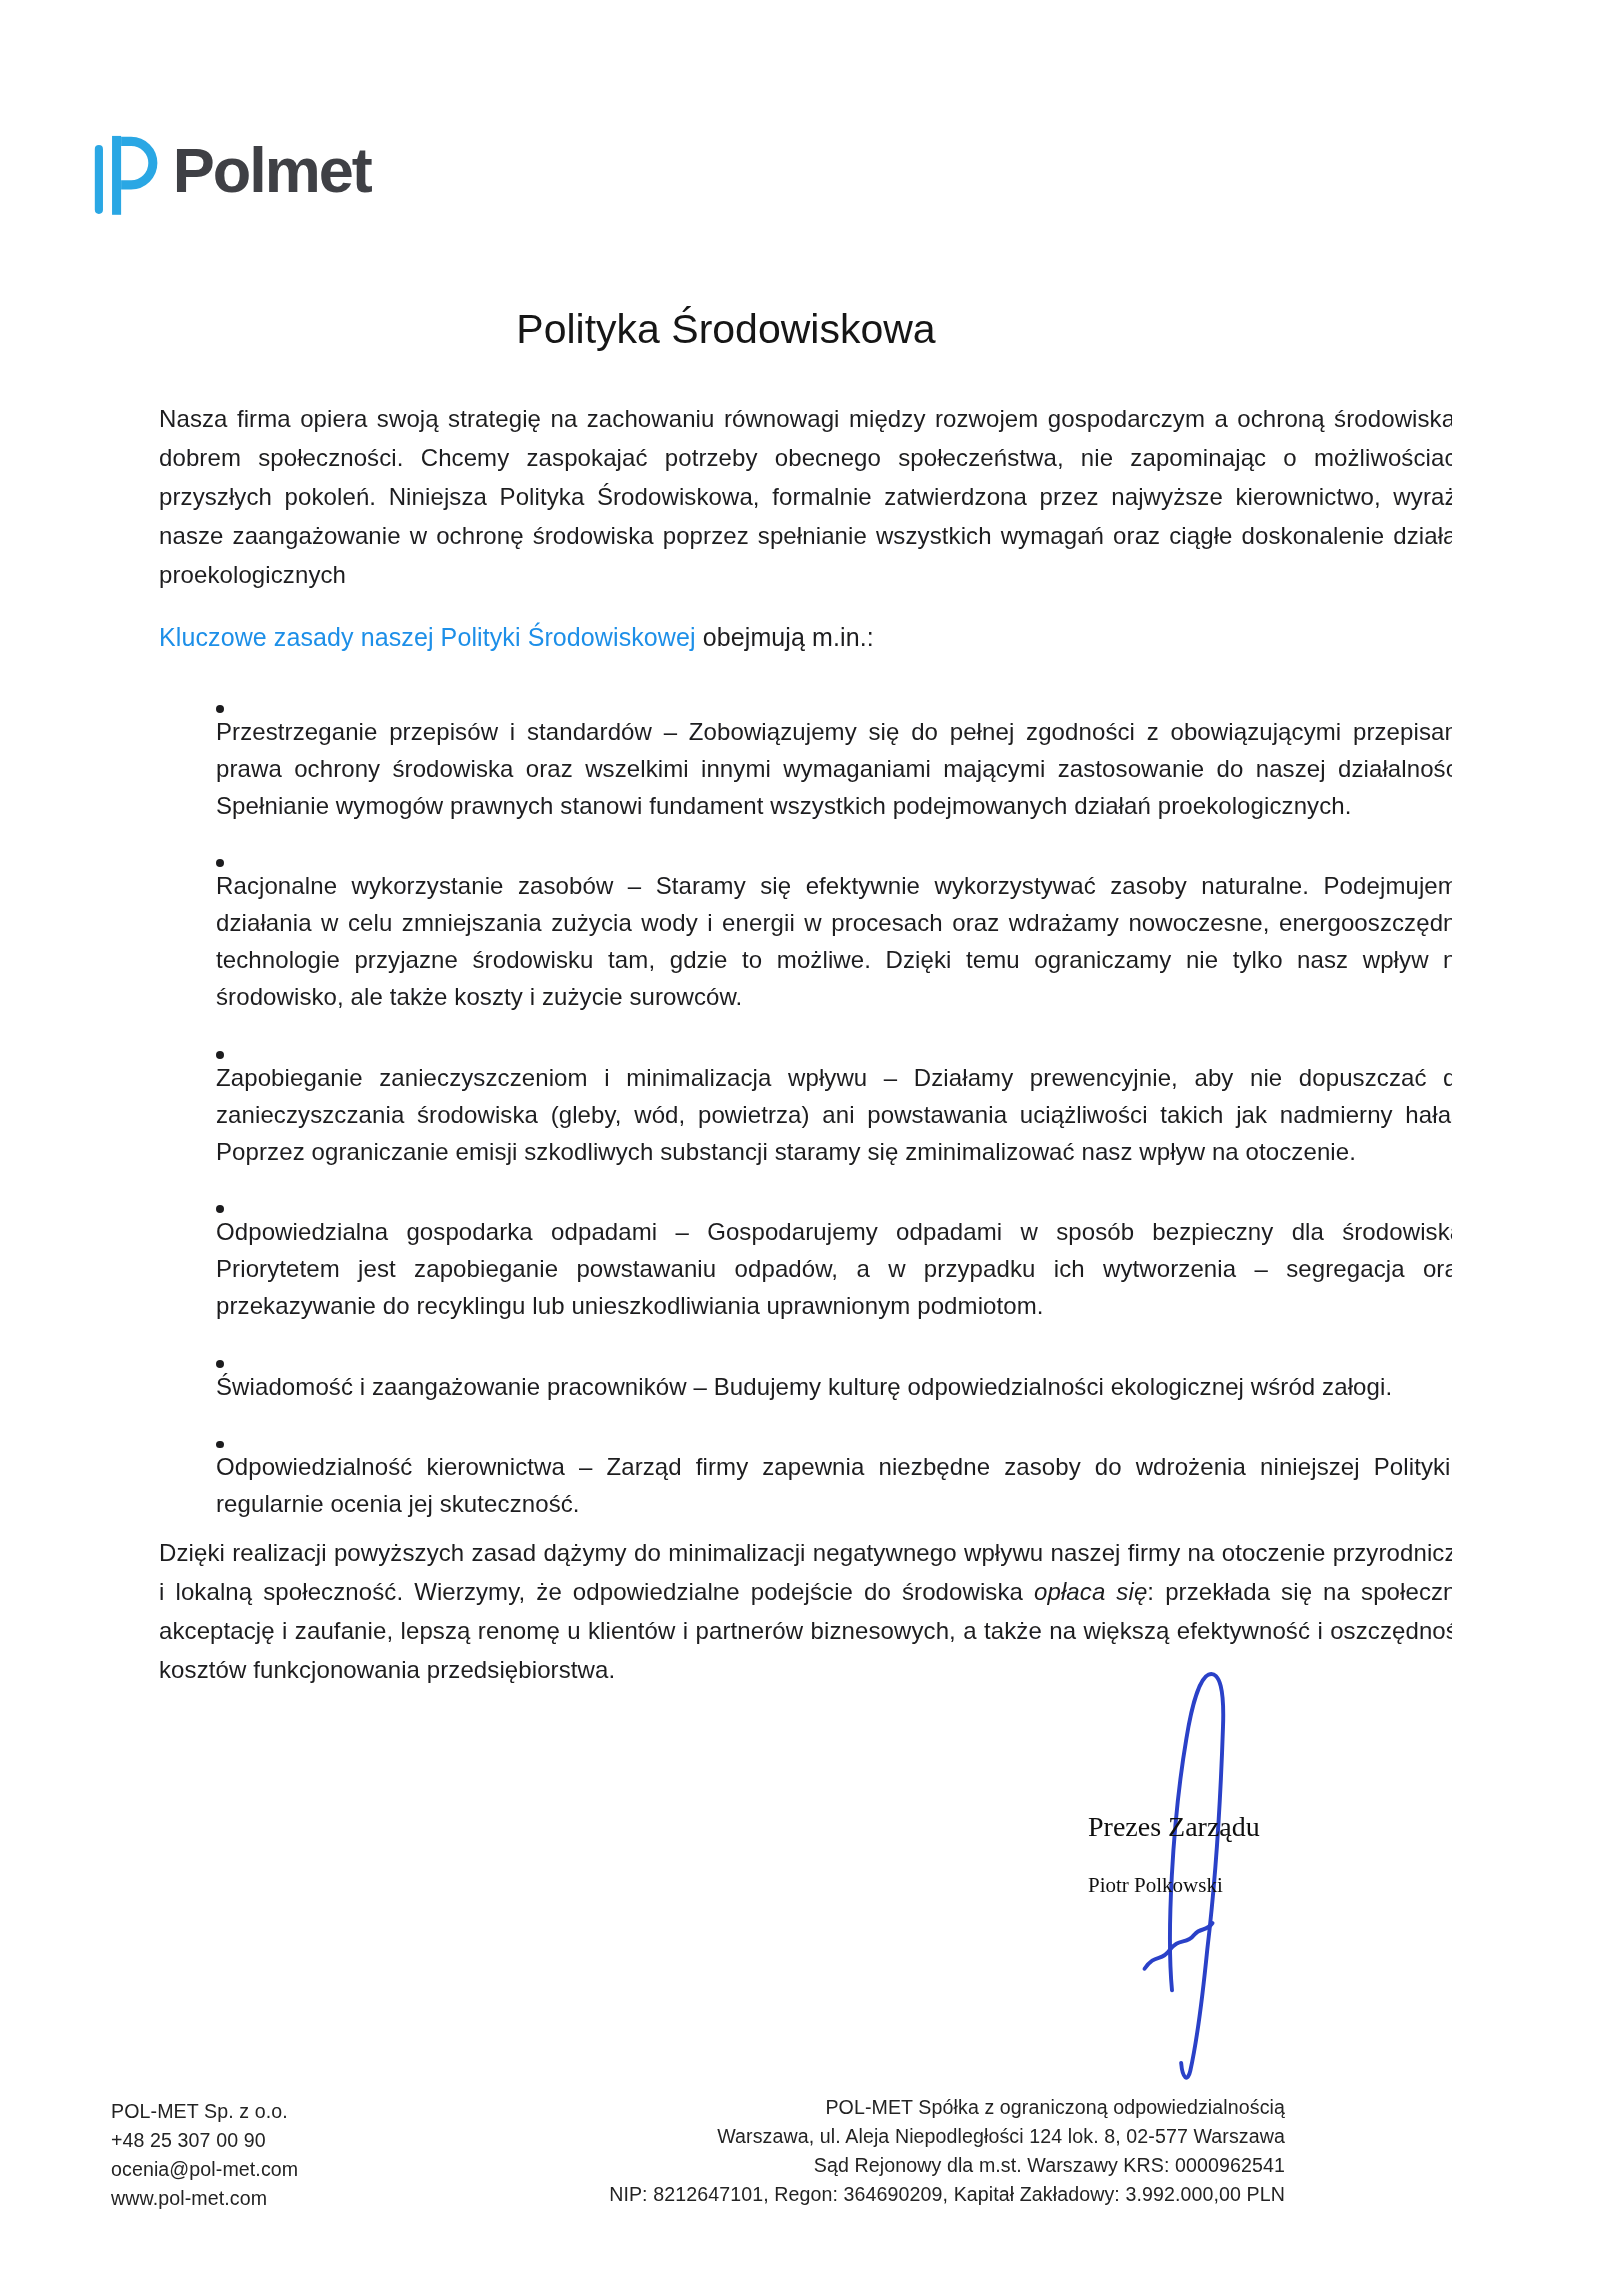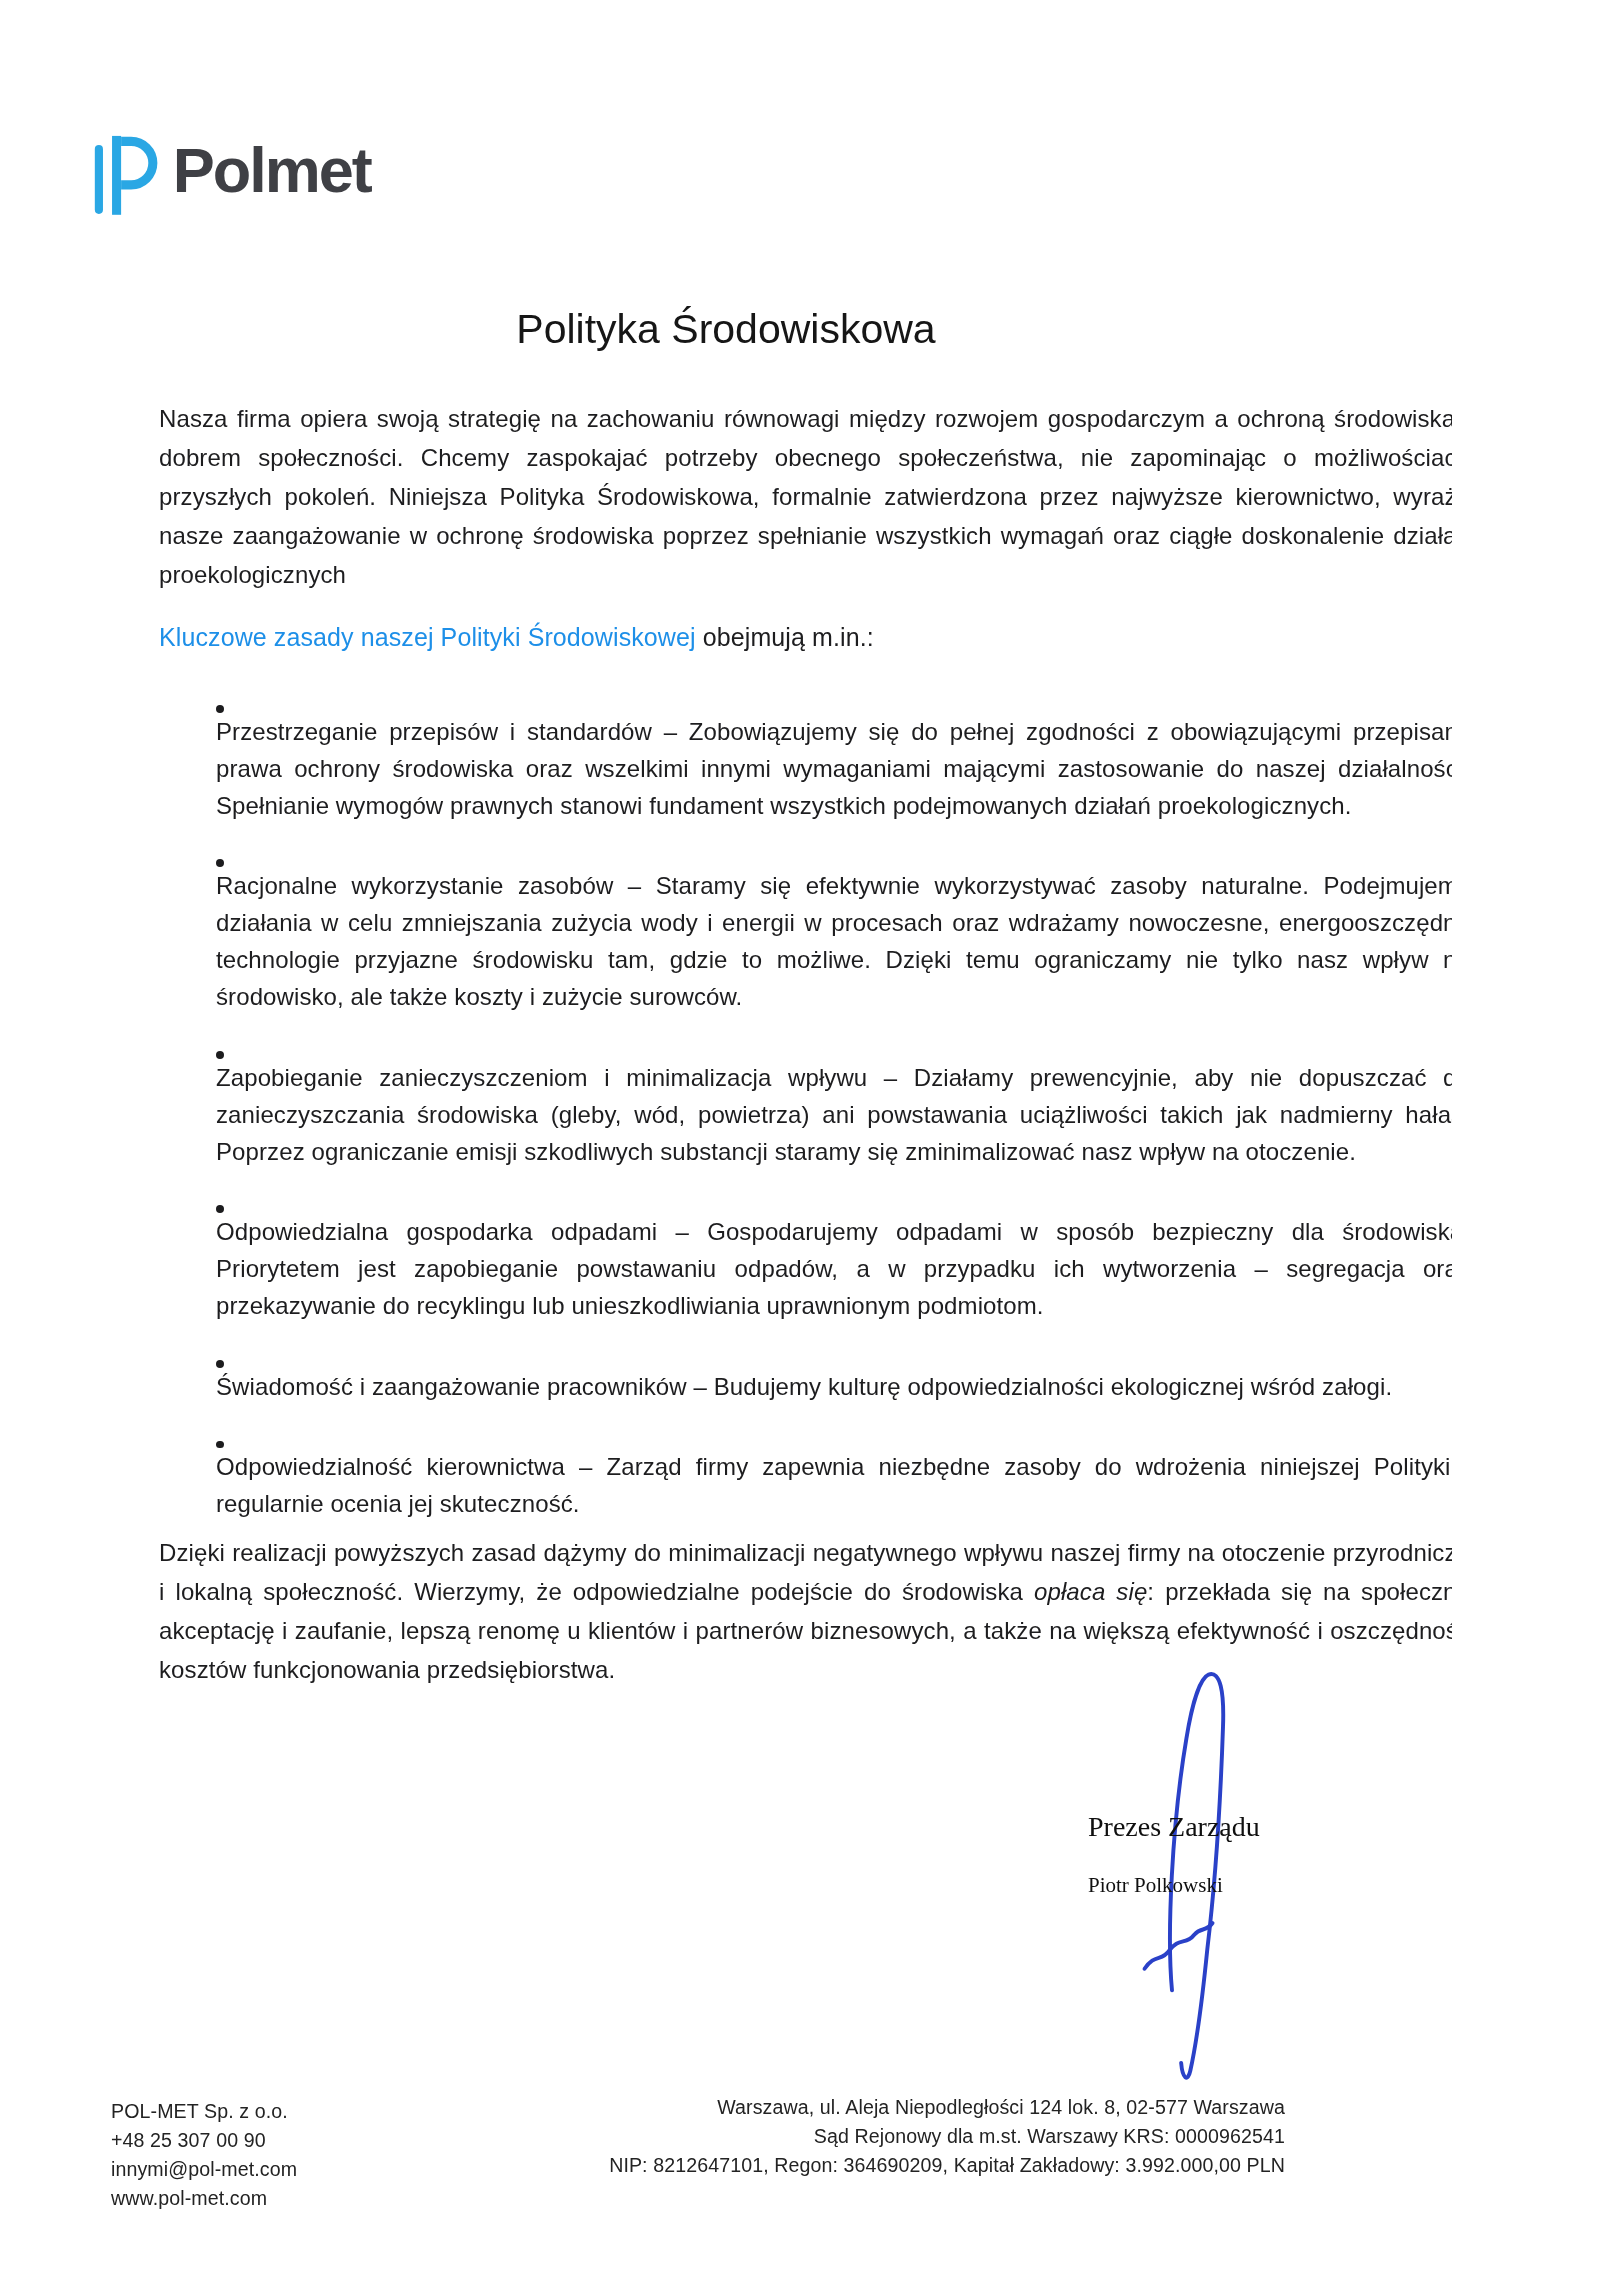--- a/index.html
+++ b/index.html
@@ -143,24 +143,25 @@
   <svg class="sig-stroke" viewBox="0 0 260 648" aria-hidden="true">
     <path d="M78 505 C70 420 78 250 100 120 C108 70 120 28 134 22 C152 16 158 48 156 102 C152 222 144 342 132 442 C124 522 114 592 106 628 C102 646 94 640 92 616"></path>
     <path d="M36 472 C52 448 62 462 74 444 C88 424 100 436 112 420 C122 408 130 416 140 402"></path>
   </svg>
   <div class="sig-role">Prezes Zarządu</div>
   <div class="sig-name">Piotr Polkowski</div>
 
   <div class="footer-left">
     <div>POL-MET Sp. z o.o.</div>
     <div>+48 25 307 00 90</div>
-    <div>innymi@pol-met.com</div>
+    <div>ocenia@pol-met.com</div>
     <div>www.pol-met.com</div>
   </div>
   <div class="footer-right">
+    <div>POL-MET Spółka z ograniczoną odpowiedzialnością</div>
     <div>Warszawa, ul. Aleja Niepodległości 124 lok. 8, 02-577 Warszawa</div>
     <div>Sąd Rejonowy dla m.st. Warszawy KRS: 0000962541</div>
     <div>NIP: 8212647101, Regon: 364690209, Kapitał Zakładowy: 3.992.000,00 PLN</div>
   </div>
 
   <div class="edge-line"></div>
 
 </div>
 
 

